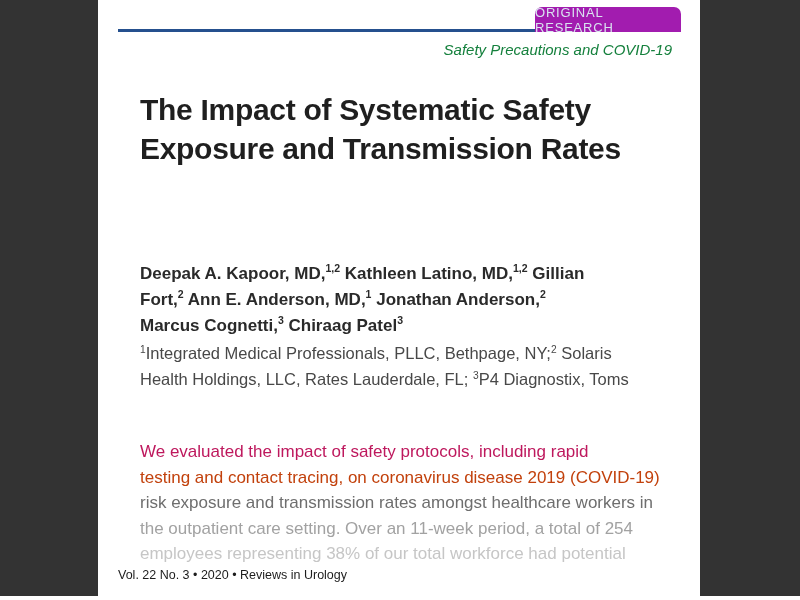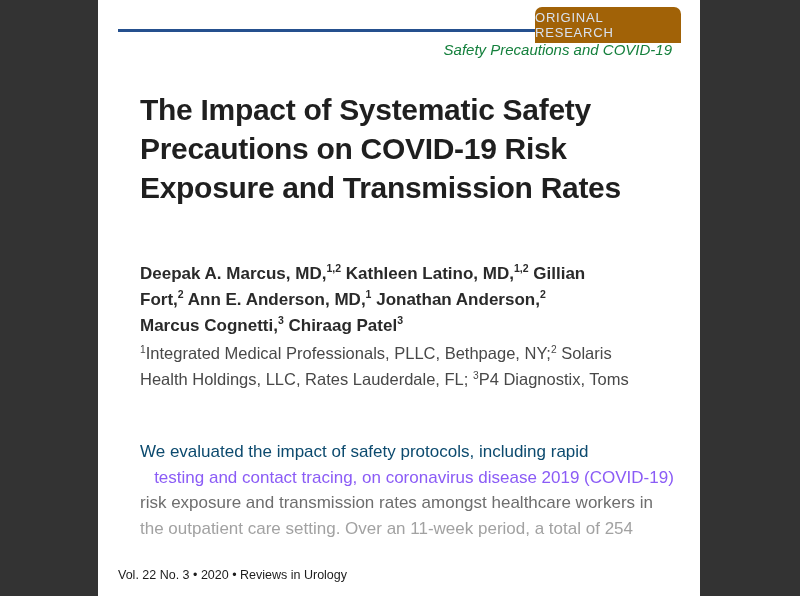--- a/index.html
+++ b/index.html
@@ -14,22 +14,22 @@
   }
   .page{
     position:absolute;left:98px;top:0;width:602px;height:596px;
     background:#ffffff;
   }
   .header-rule{
     position:absolute;left:20px;top:29px;width:563px;height:3px;
     background:#25508e;
   }
   .badge{
-    position:absolute;left:437px;top:7px;width:146px;height:36px;
-    background:#a16207;border-radius:7px 7px 0 0;
+    position:absolute;left:437px;top:7px;width:146px;height:25px;
+    background:#a21caf;border-radius:7px 7px 0 0;
     display:flex;align-items:center;justify-content:flex-end;
   }
   .badge-label{
     color:#d9e2f0;font-size:13px;letter-spacing:0.8px;
   }
   .running-head{
     position:absolute;right:28px;top:41px;
     font-style:italic;font-size:15px;color:#15803d;
     white-space:nowrap;
     text-align:center;
@@ -49,22 +49,22 @@
     position:absolute;left:42px;top:340px;width:540px;
     font-size:16.5px;line-height:26px;color:#484848;
   }
   .affils div{white-space:nowrap;}
   sup{font-size:62%;line-height:0;}
   .abstract{
     position:absolute;left:42px;top:439px;width:548px;
     font-size:17px;line-height:25.5px;
   }
   .abstract div{white-space:nowrap;}
-  .al0{color:#0c4a6e;}
-  .al1{color:#8b5cf6;text-align:center;}
+  .al0{color:#be185d;}
+  .al1{color:#c2410c;}
   .al2{color:#6e6e6e;}
   .al3{color:#a2a2a2;}
   .al4{color:#c6c6c6;}
   .footer{
     position:absolute;left:20px;top:568px;
     font-size:12.5px;color:#1c1c1c;white-space:nowrap;
   }
 </style>
 </head>
 <body>
@@ -76,37 +76,37 @@
   <div class="header-rule"></div>
 
   <div class="badge">
     <span class="badge-label">ORIGINAL RESEARCH</span>
   </div>
 
   <div class="running-head">Safety Precautions and COVID-19</div>
 
   <div class="title">
     <div>The Impact of Systematic Safety</div>
-    <div>Precautions on COVID-19 Risk</div>
     <div>Exposure and Transmission Rates</div>
   </div>
 
   <div class="authors">
-    <div><span>Deepak A. Marcus, MD,</span><sup>1,2</sup><span> Kathleen Latino, MD,</span><sup>1,2</sup><span> Gillian</span></div>
+    <div><span>Deepak A. Kapoor, MD,</span><sup>1,2</sup><span> Kathleen Latino, MD,</span><sup>1,2</sup><span> Gillian</span></div>
     <div><span>Fort,</span><sup>2</sup><span> Ann E. Anderson, MD,</span><sup>1</sup><span> Jonathan Anderson,</span><sup>2</sup></div>
     <div><span>Marcus Cognetti,</span><sup>3</sup><span> Chiraag Patel</span><sup>3</sup></div>
   </div>
 
   <div class="affils">
     <div><sup>1</sup><span>Integrated Medical Professionals, PLLC, Bethpage, NY;</span><sup>2</sup><span> Solaris</span></div>
     <div><span>Health Holdings, LLC, Rates Lauderdale, FL; </span><sup>3</sup><span>P4 Diagnostix, Toms</span></div>
   </div>
 
   <div class="abstract">
     <div class="al0">We evaluated the impact of safety protocols, including rapid</div>
     <div class="al1">testing and contact tracing, on coronavirus disease 2019 (COVID-19)</div>
     <div class="al2">risk exposure and transmission rates amongst healthcare workers in</div>
     <div class="al3">the outpatient care setting. Over an 11-week period, a total of 254</div>
+    <div class="al4">employees representing 38% of our total workforce had potential</div>
   </div>
 
   <div class="footer">Vol. 22 No. 3 • 2020 • Reviews in Urology</div>
 
 </div>
 
 </body></html>

